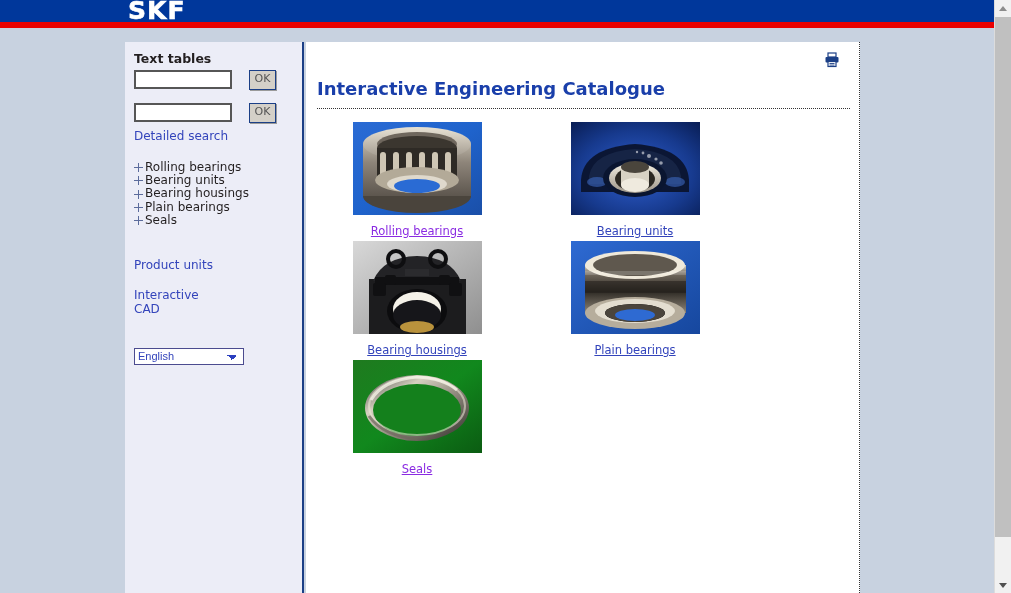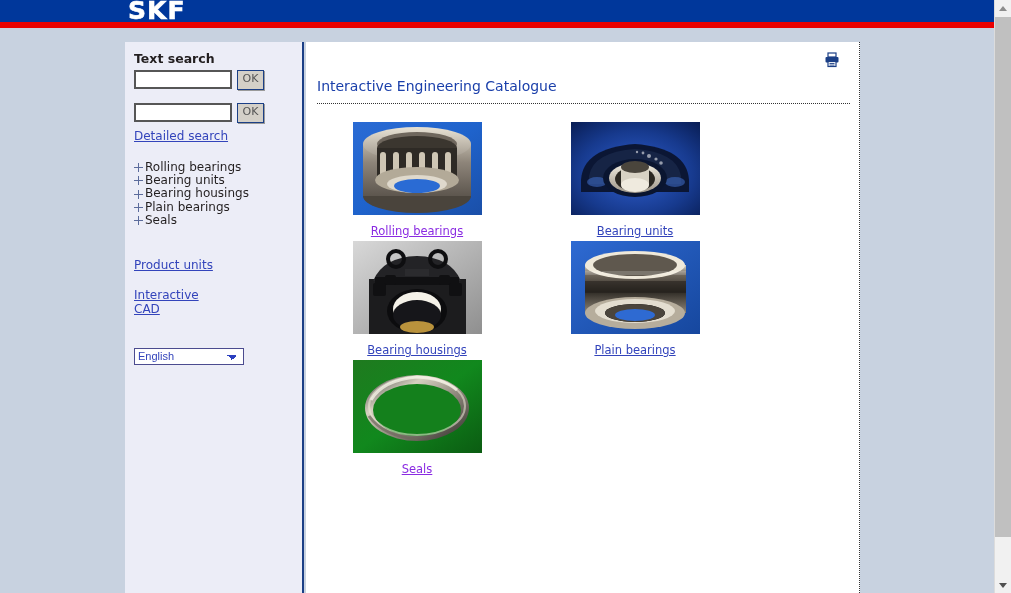--- a/index.html
+++ b/index.html
@@ -39,21 +39,21 @@
     background: #ecedf7;
     border-right: 2px solid #1b3f86;
     box-sizing: border-box;
   }
   .side-inner { padding: 9px 0 0 9px; }
 
   .s-label {
     font-size: 12.5px; font-weight: bold; color: #231f20;
     margin: 0 0 4px 0;
   }
-  .s-row { display: flex; align-items: flex-start; gap: 5px; }
+  .s-row { display: flex; align-items: flex-start; gap: 17px; }
   .s-input {
     width: 90px; height: 15px;
     border: 2px solid #565656;
     background: #ffffff;
     box-sizing: content-box;
     font-size: 11px; padding: 0 2px; margin: 0;
     font-family: "DejaVu Sans", "Liberation Sans", sans-serif;
     outline: none;
   }
   .ok-btn {
@@ -67,21 +67,20 @@
     cursor: pointer;
     box-shadow: 1px 1px 0 #9a9a9a;
     padding: 0; margin: 0;
     font-family: "DejaVu Sans", "Liberation Sans", sans-serif;
   }
   .s-gap { height: 13px; }
 
   .s-link {
     display: inline-block;
     font-size: 12px; color: #3344bb;
-    text-decoration: underline;
     cursor: pointer;
   }
   .detailed { margin-top: 2px; }
 
   .tree { margin-top: 17px; }
   .tree-item {
     display: flex; align-items: center;
     font-size: 12px; color: #231f20;
     line-height: 13.2px;
     cursor: pointer;
@@ -130,21 +129,21 @@
     border-right: 1px dotted #333333;
     box-sizing: border-box;
   }
   .print-ico {
     position: absolute; right: 19px; top: 10px;
     width: 16px; height: 16px; cursor: pointer;
   }
   .page-title {
     position: absolute; left: 11px; top: 36px;
     width: 533px;
-    font-size: 14px; font-weight: normal; color: #1a3faa;
+    font-size: 18px; font-weight: bold; color: #1a3faa;
     padding-bottom: 9px;
     border-bottom: 1px dotted #333333;
   }
 
   .grid {
     position: absolute; left: 11px; top: 80px;
     width: 533px;
   }
   .cell {
     position: absolute;
@@ -203,21 +202,21 @@
 
   <div class="brandbar">
     <div class="skf-logo">SKF</div>
   </div>
   <div class="redbar"></div>
   <div class="underred"></div>
 
   <div class="sidebar">
     <div class="side-inner">
 
-      <div class="s-label">Text search</div>
+      <div class="s-label">Text tables</div>
       <div class="s-row">
         <input class="s-input" type="text" value="" style="">
         <div class="ok-btn">OK</div>
       </div>
 
       <div class="s-gap"></div>
 
       <div class="s-row">
         <input class="s-input" type="text" value="" style="">
         <div class="ok-btn">OK</div>

